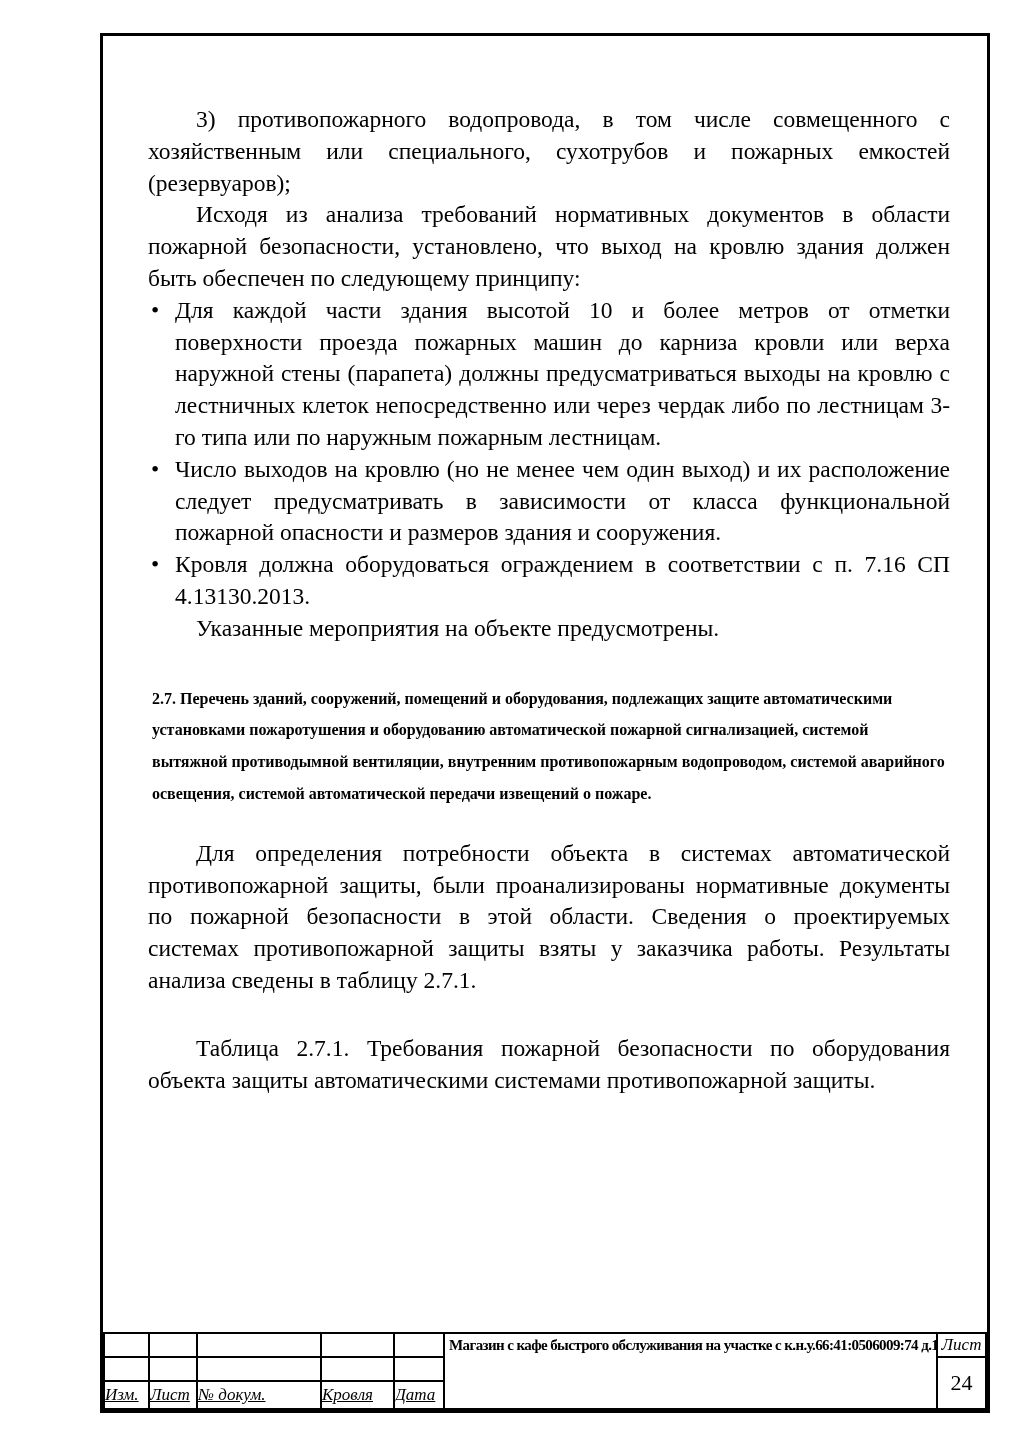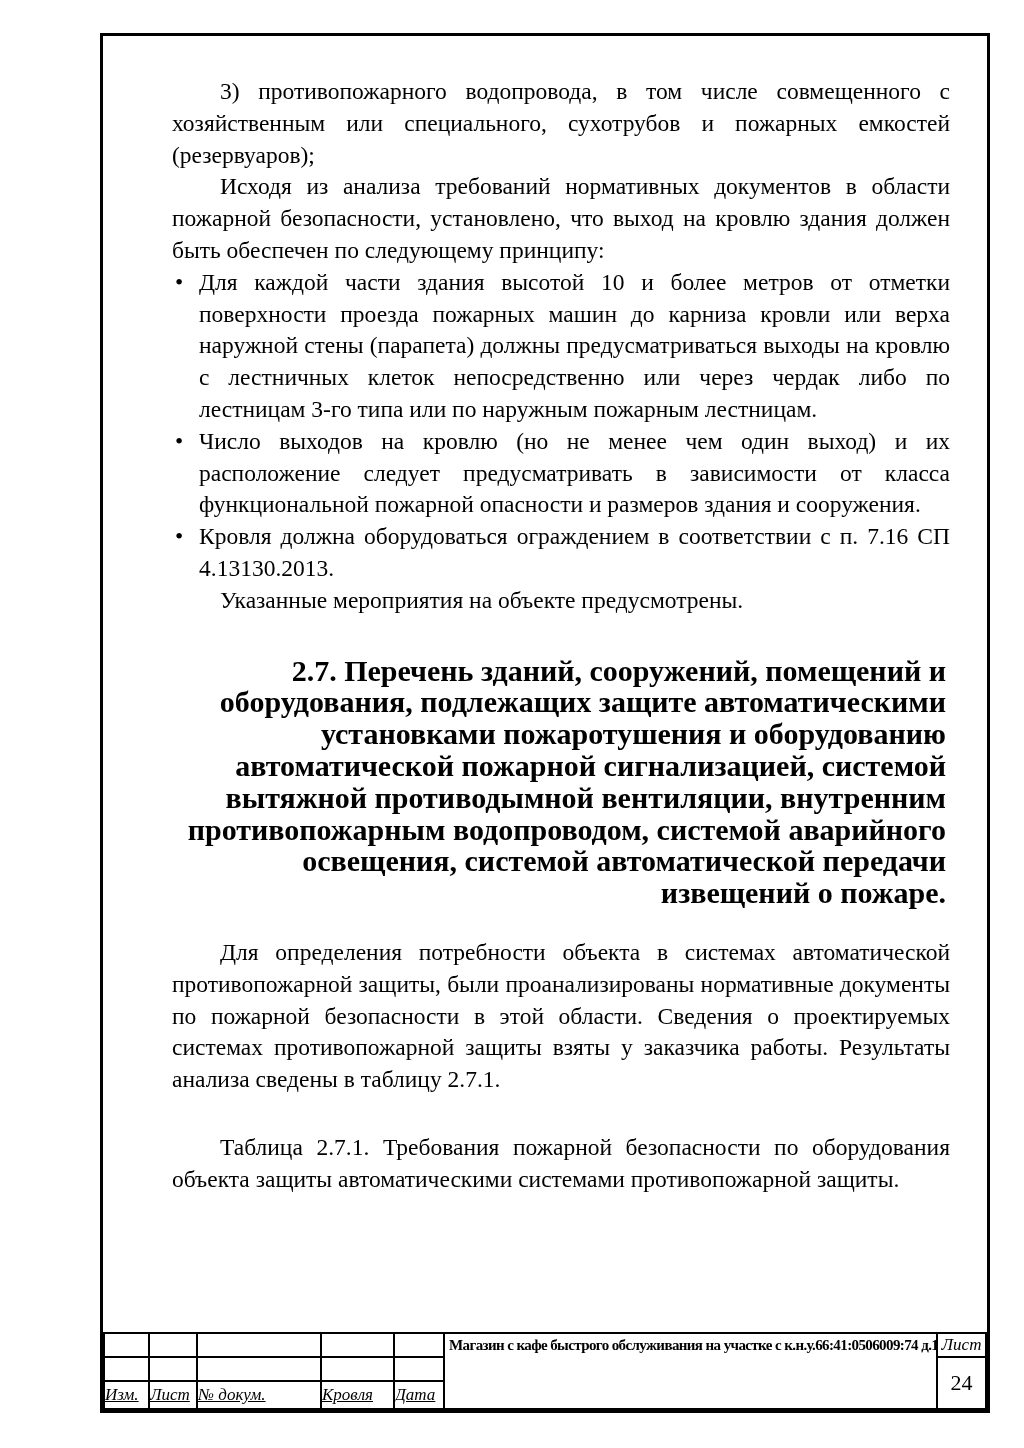--- a/index.html
+++ b/index.html
@@ -19,35 +19,34 @@
     width: 890px;
     height: 1380px;
     border: 3px solid #000;
     box-sizing: border-box;
     display: flex;
     flex-direction: column;
   }
   .content {
     flex: 1 1 auto;
     overflow: hidden;
-    padding: 40px 37px 0 45px;
+    padding: 68px 37px 0 45px;
     font-size: 23.5px;
     line-height: 31.8px;
     text-align: justify;
-    margin-left: 24px;
   }
   .para { margin: 0; text-indent: 48px; }
   .bullets { list-style: none; margin: 0; padding: 0; }
   .bullet-item { position: relative; padding-left: 27px; margin: 0; }
   .marker { position: absolute; left: 3px; top: 0; }
   .heading {
-    font-size: 30px;
+    font-size: 16px;
     line-height: 31.8px;
     font-weight: bold;
-    text-align: right;
+    text-align: left;
     text-indent: 0;
     margin: 38px 0 28px 0;
     padding: 0 4px;
   }
   .caption { margin-top: 36px; }
 
   .titleblock {
     flex: 0 0 auto;
     width: 100%;
     border-collapse: collapse;

